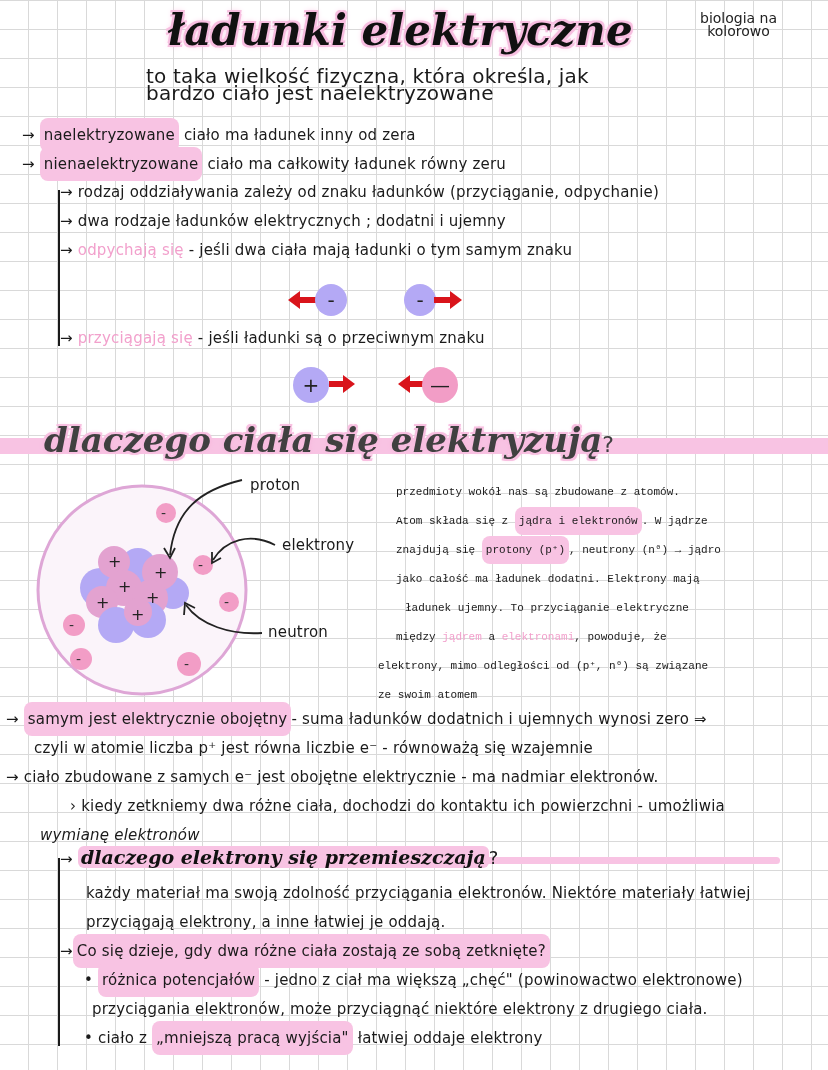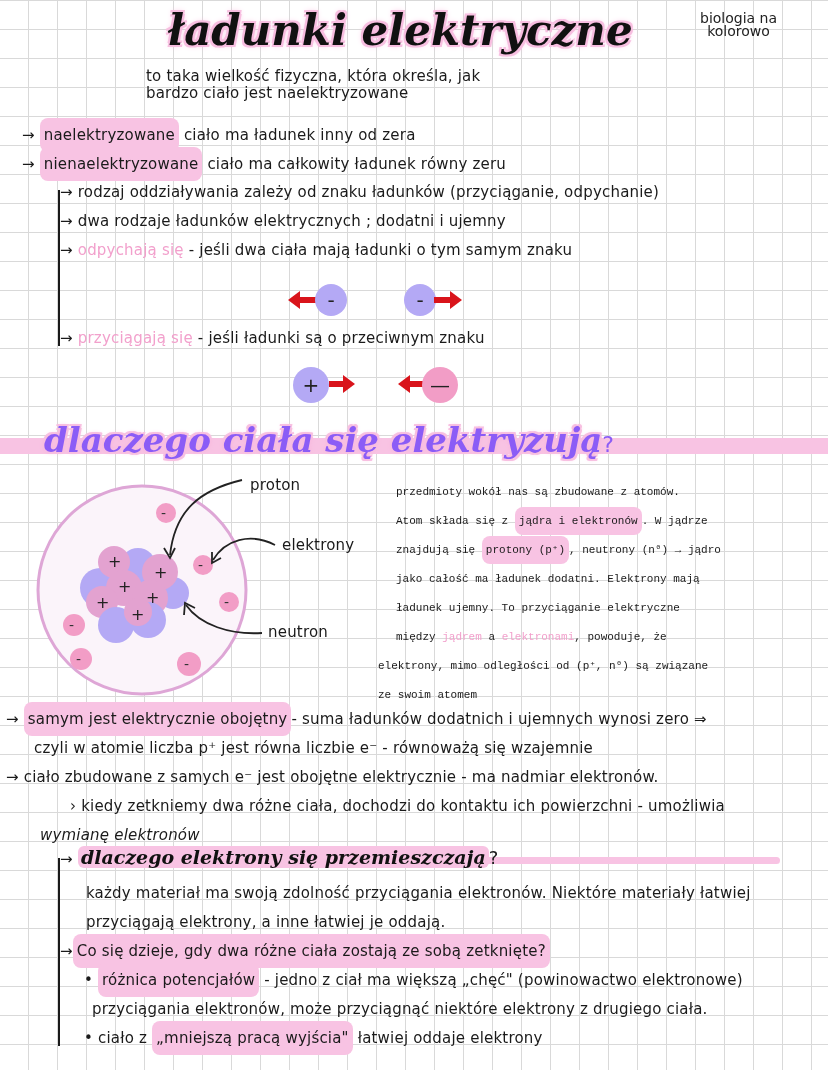--- a/index.html
+++ b/index.html
@@ -19,21 +19,21 @@
   .title {
     font-family:"DejaVu Serif", serif; font-style:italic; font-weight:bold;
     font-size:42px; color:#111; letter-spacing:0px;
     text-shadow: 0 0 6px #f7b6dd, 2px 2px 0 #f8c2e2, -2px -2px 0 #f8c2e2, 2px -2px 0 #f8c2e2, -2px 2px 0 #f8c2e2;
   }
   .brand { font-family:"DejaVu Sans", sans-serif; font-size:14px; line-height:13px; text-align:center; color:#222; }
   .hl { background:#f8c3e3; border-radius:8px; padding:8px 4px; }
   .pink { color:#f2a0cc; }
   .h2 {
     font-family:"DejaVu Serif", serif; font-style:italic; font-weight:bold;
-    font-size:34px; color:#8b5cf6;
+    font-size:34px; color:#404040;
     text-shadow: 0 0 5px #f7b6dd, 2px 2px 0 #f8c2e2, -2px -2px 0 #f8c2e2, 2px -2px 0 #f8c2e2, -2px 2px 0 #f8c2e2;
   }
   .h3 {
     font-family:"DejaVu Serif", serif; font-style:italic; font-weight:bold;
     font-size:19px; color:#111;
   }
   .bar { position:absolute; background:#f8c3e3; }
   .vline { position:absolute; width:2px; background:#1a1a1a; }
   .arrow { font-size:15px; }
   .charge {
@@ -54,21 +54,21 @@
   .para { position:absolute; font-size:11px; line-height:29px; white-space:nowrap;font-family:Liberation Mono, monospace; }
 </style>
 </head>
 <body>
 
 <div class="abs title" style="left:168px; top:6px;">ładunki elektryczne</div>
 <div class="abs brand" style="left:700px; top:12px;">
   <div>biologia na</div>
   <div>kolorowo</div>
 </div>
-<div class="abs hand" style="left:146px; top:68px; font-size:15px; line-height:17px;">
+<div class="abs hand" style="left:146px; top:68px; font-size:20px; line-height:17px;">
   <div>to taka wielkość fizyczna, która określa, jak</div>
   <div>bardzo ciało jest naelektryzowane</div>
 </div>
 
 <div class="abs hand" style="left:22px; top:126px;">
   <span class="arrow">→</span>
   <span class="hl">naelektryzowane</span><span> ciało ma ładunek inny od zera</span>
 </div>
 <div class="abs hand" style="left:22px; top:155px;">
   <span class="arrow">→</span>
@@ -159,21 +159,21 @@
 <div class="abs hand" style="left:268px; top:623px;">neutron</div>
 
 <div class="para" style="left:396px; top:478px;">przedmioty wokół nas są zbudowane z atomów.</div>
 <div class="para" style="left:396px; top:507px;">
   <span>Atom składa się z </span><span class="hl">jądra i elektronów</span><span>. W jądrze</span>
 </div>
 <div class="para" style="left:396px; top:536px;">
   <span>znajdują się </span><span class="hl">protony (p⁺)</span><span>, neutrony (n⁰) → jądro</span>
 </div>
 <div class="para" style="left:396px; top:565px;">jako całość ma ładunek dodatni. Elektrony mają</div>
-<div class="para" style="left:396px; top:594px;text-align:center;">ładunek ujemny. To przyciąganie elektryczne</div>
+<div class="para" style="left:405px; top:594px;text-align:center;">ładunek ujemny. To przyciąganie elektryczne</div>
 <div class="para" style="left:396px; top:623px;">
   <span>między </span><span class="pink">jądrem</span><span> a </span><span class="pink">elektronami</span><span>, powoduje, że</span>
 </div>
 <div class="para" style="left:378px; top:652px;">elektrony, mimo odległości od (p⁺, n⁰) są związane</div>
 <div class="para" style="left:378px; top:681px;">ze swoim atomem</div>
 
 <div class="abs hand" style="left:6px; top:710px;">
   <span>→</span>
   <span class="hl">samym jest elektrycznie obojętny</span><span>- suma ładunków dodatnich i ujemnych wynosi zero ⇒</span>
 </div>

